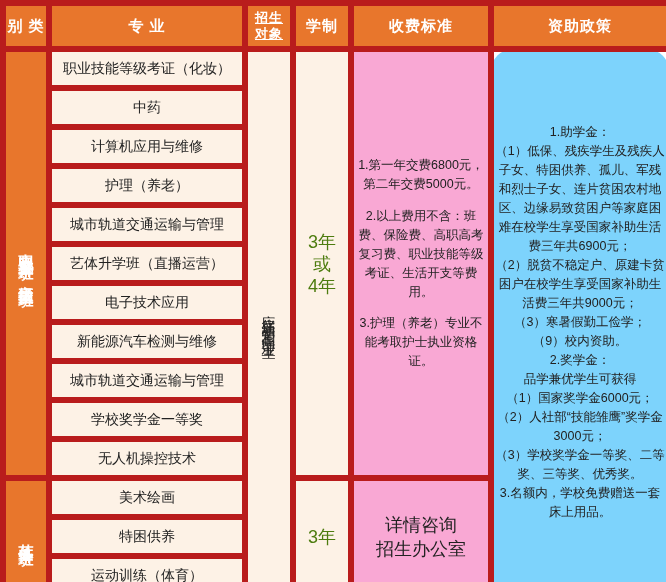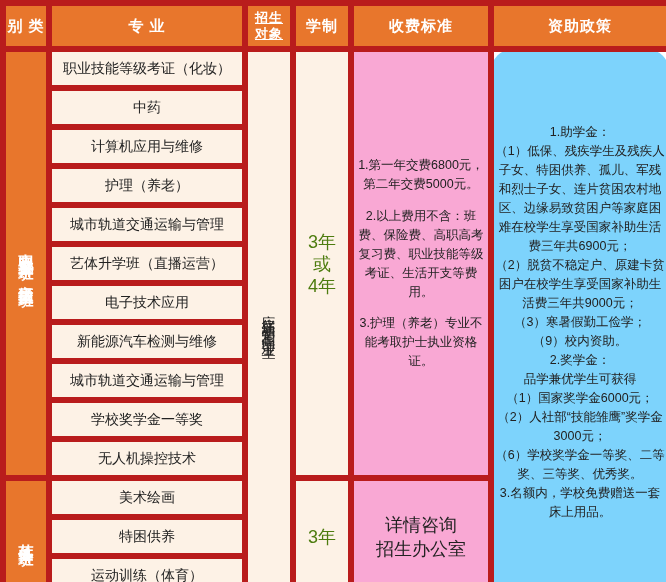--- a/index.html
+++ b/index.html
@@ -143,21 +143,21 @@
     <td class="policy" rowspan="14">
       <p>1.助学金：</p>
       <p>（1）低保、残疾学生及残疾人子女、特困供养、孤儿、军残和烈士子女、连片贫困农村地区、边缘易致贫困户等家庭困难在校学生享受国家补助生活费三年共6900元；</p>
       <p>（2）脱贫不稳定户、原建卡贫困户在校学生享受国家补助生活费三年共9000元；</p>
       <p>（3）寒暑假勤工俭学；</p>
       <p>（9）校内资助。</p>
       <p>2.奖学金：</p>
       <p>品学兼优学生可获得</p>
       <p>（1）国家奖学金6000元；</p>
       <p>（2）人社部“技能雏鹰”奖学金3000元；</p>
-      <p>（6）学校奖学金一等奖、二等奖、三等奖、优秀奖。</p>
+      <p>（3）学校奖学金一等奖、二等奖、三等奖、优秀奖。</p>
       <p>3.名额内，学校免费赠送一套床上用品。</p>
     </td>
   </tr>
 
   <tr>
     <td class="major">中药</td>
   </tr>
   <tr>
     <td class="major">计算机应用与维修</td>
   </tr>

